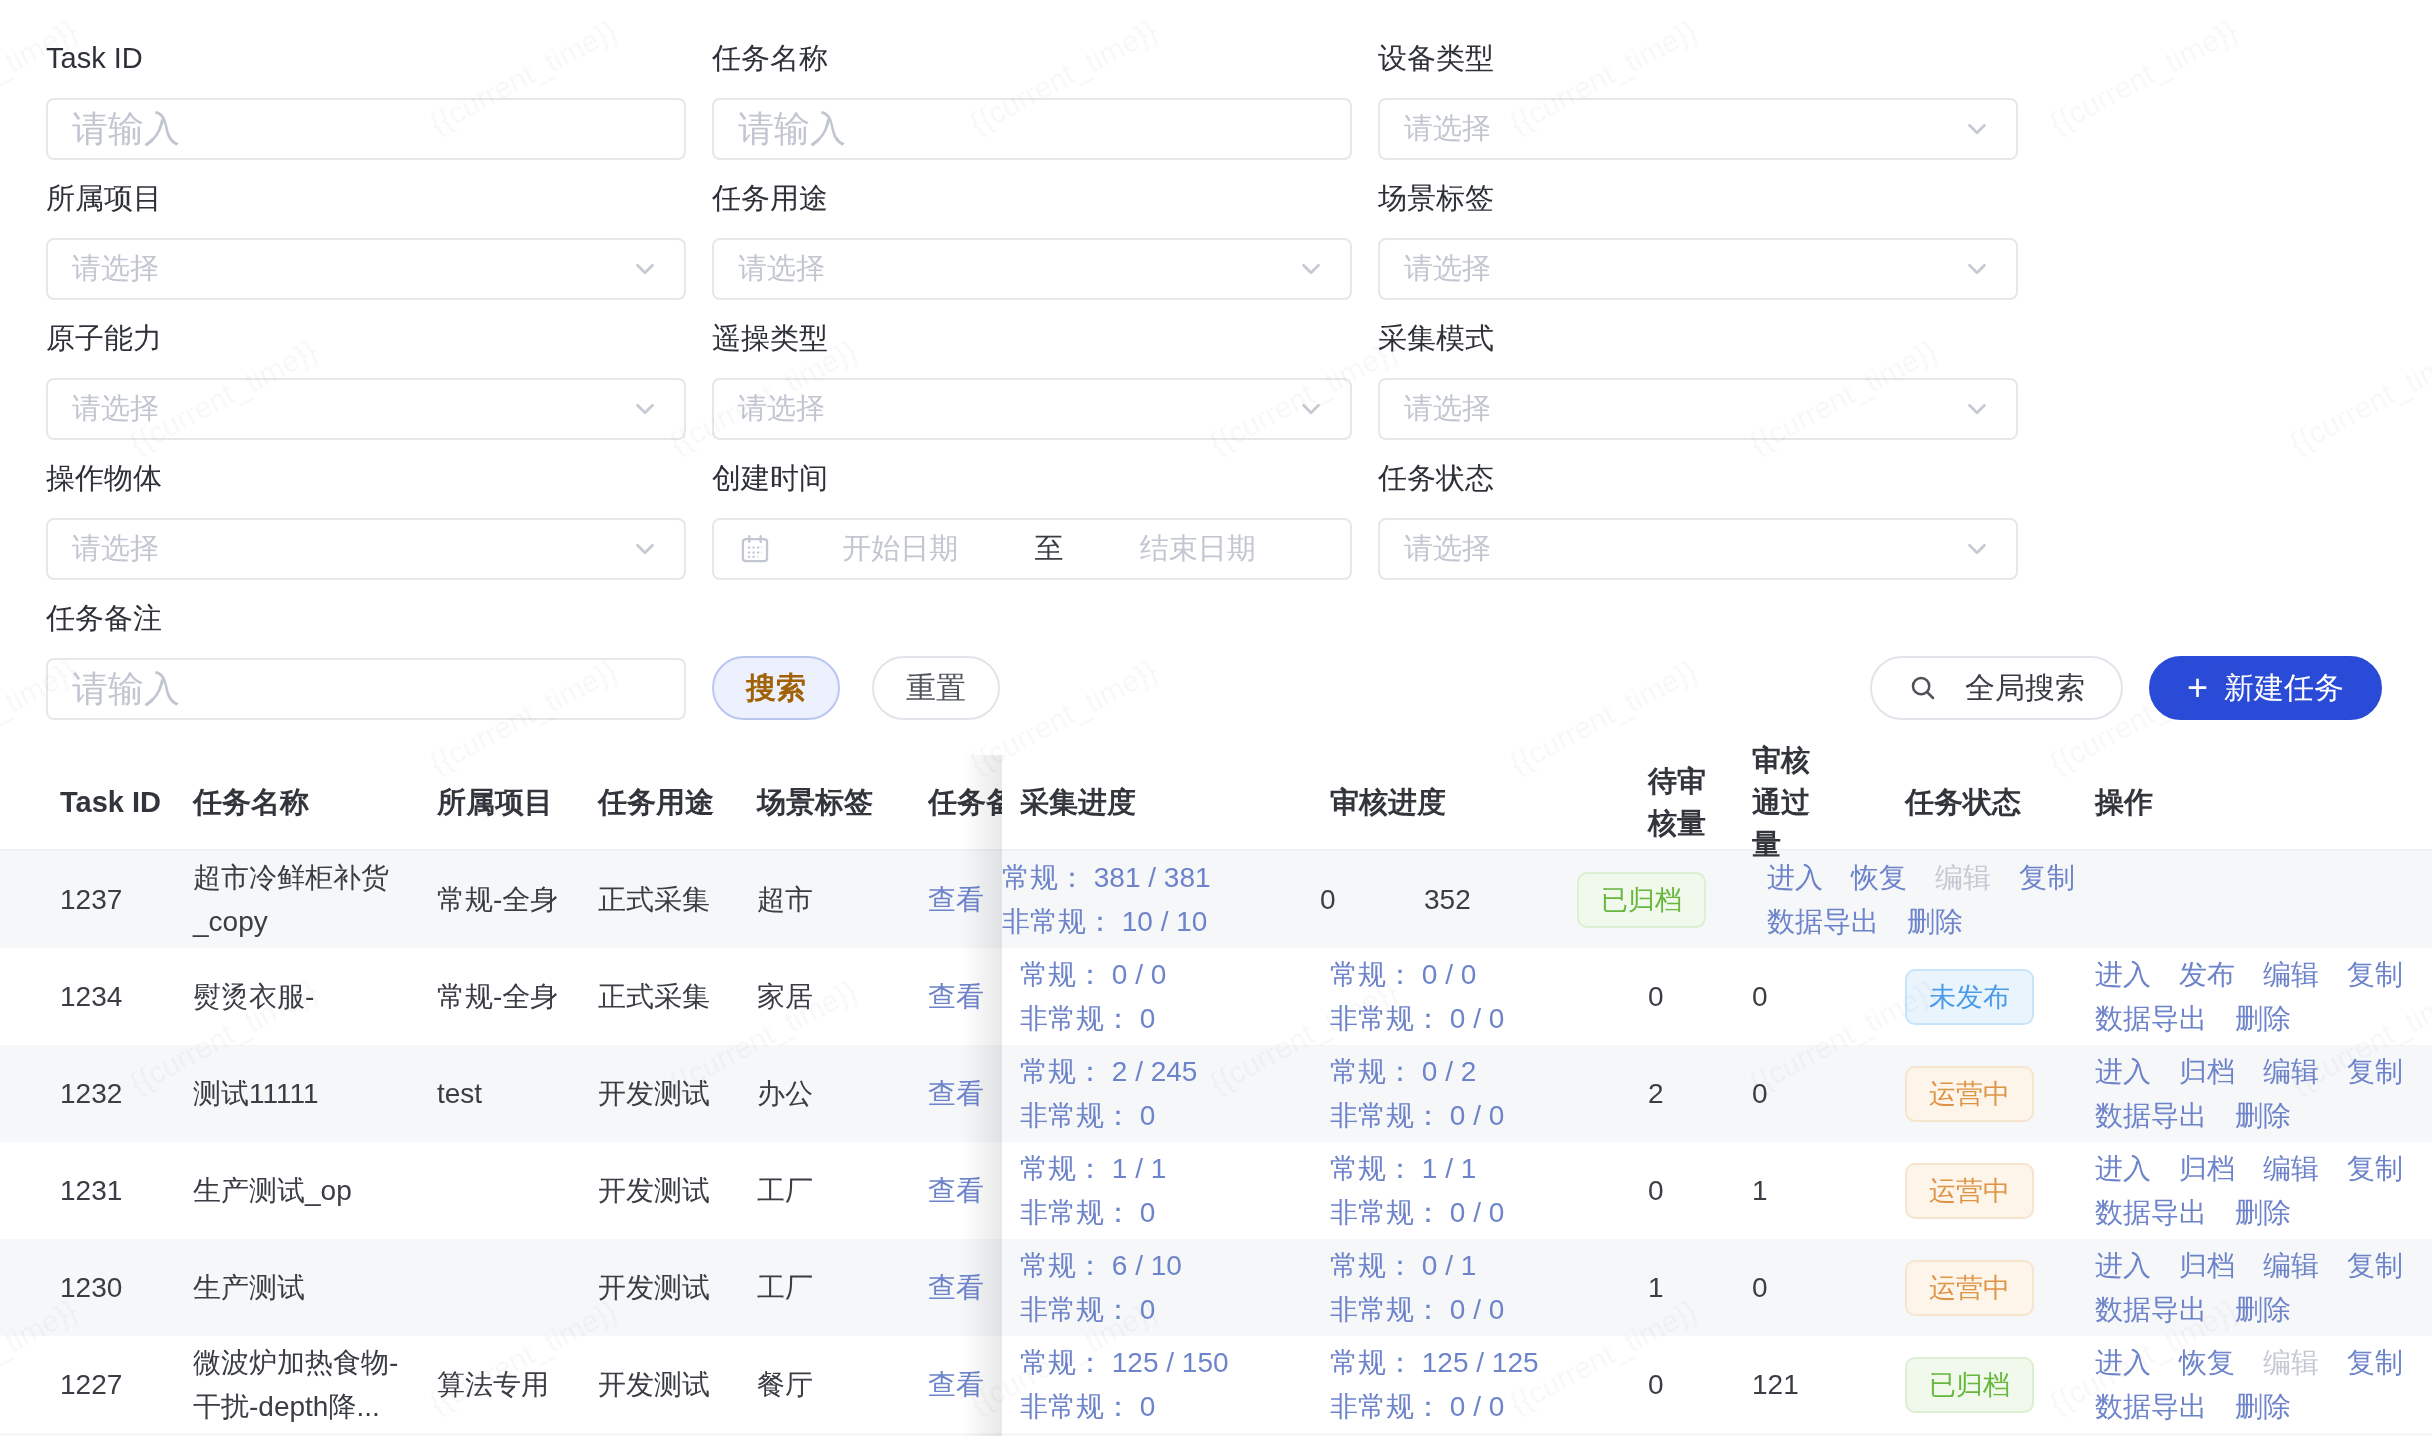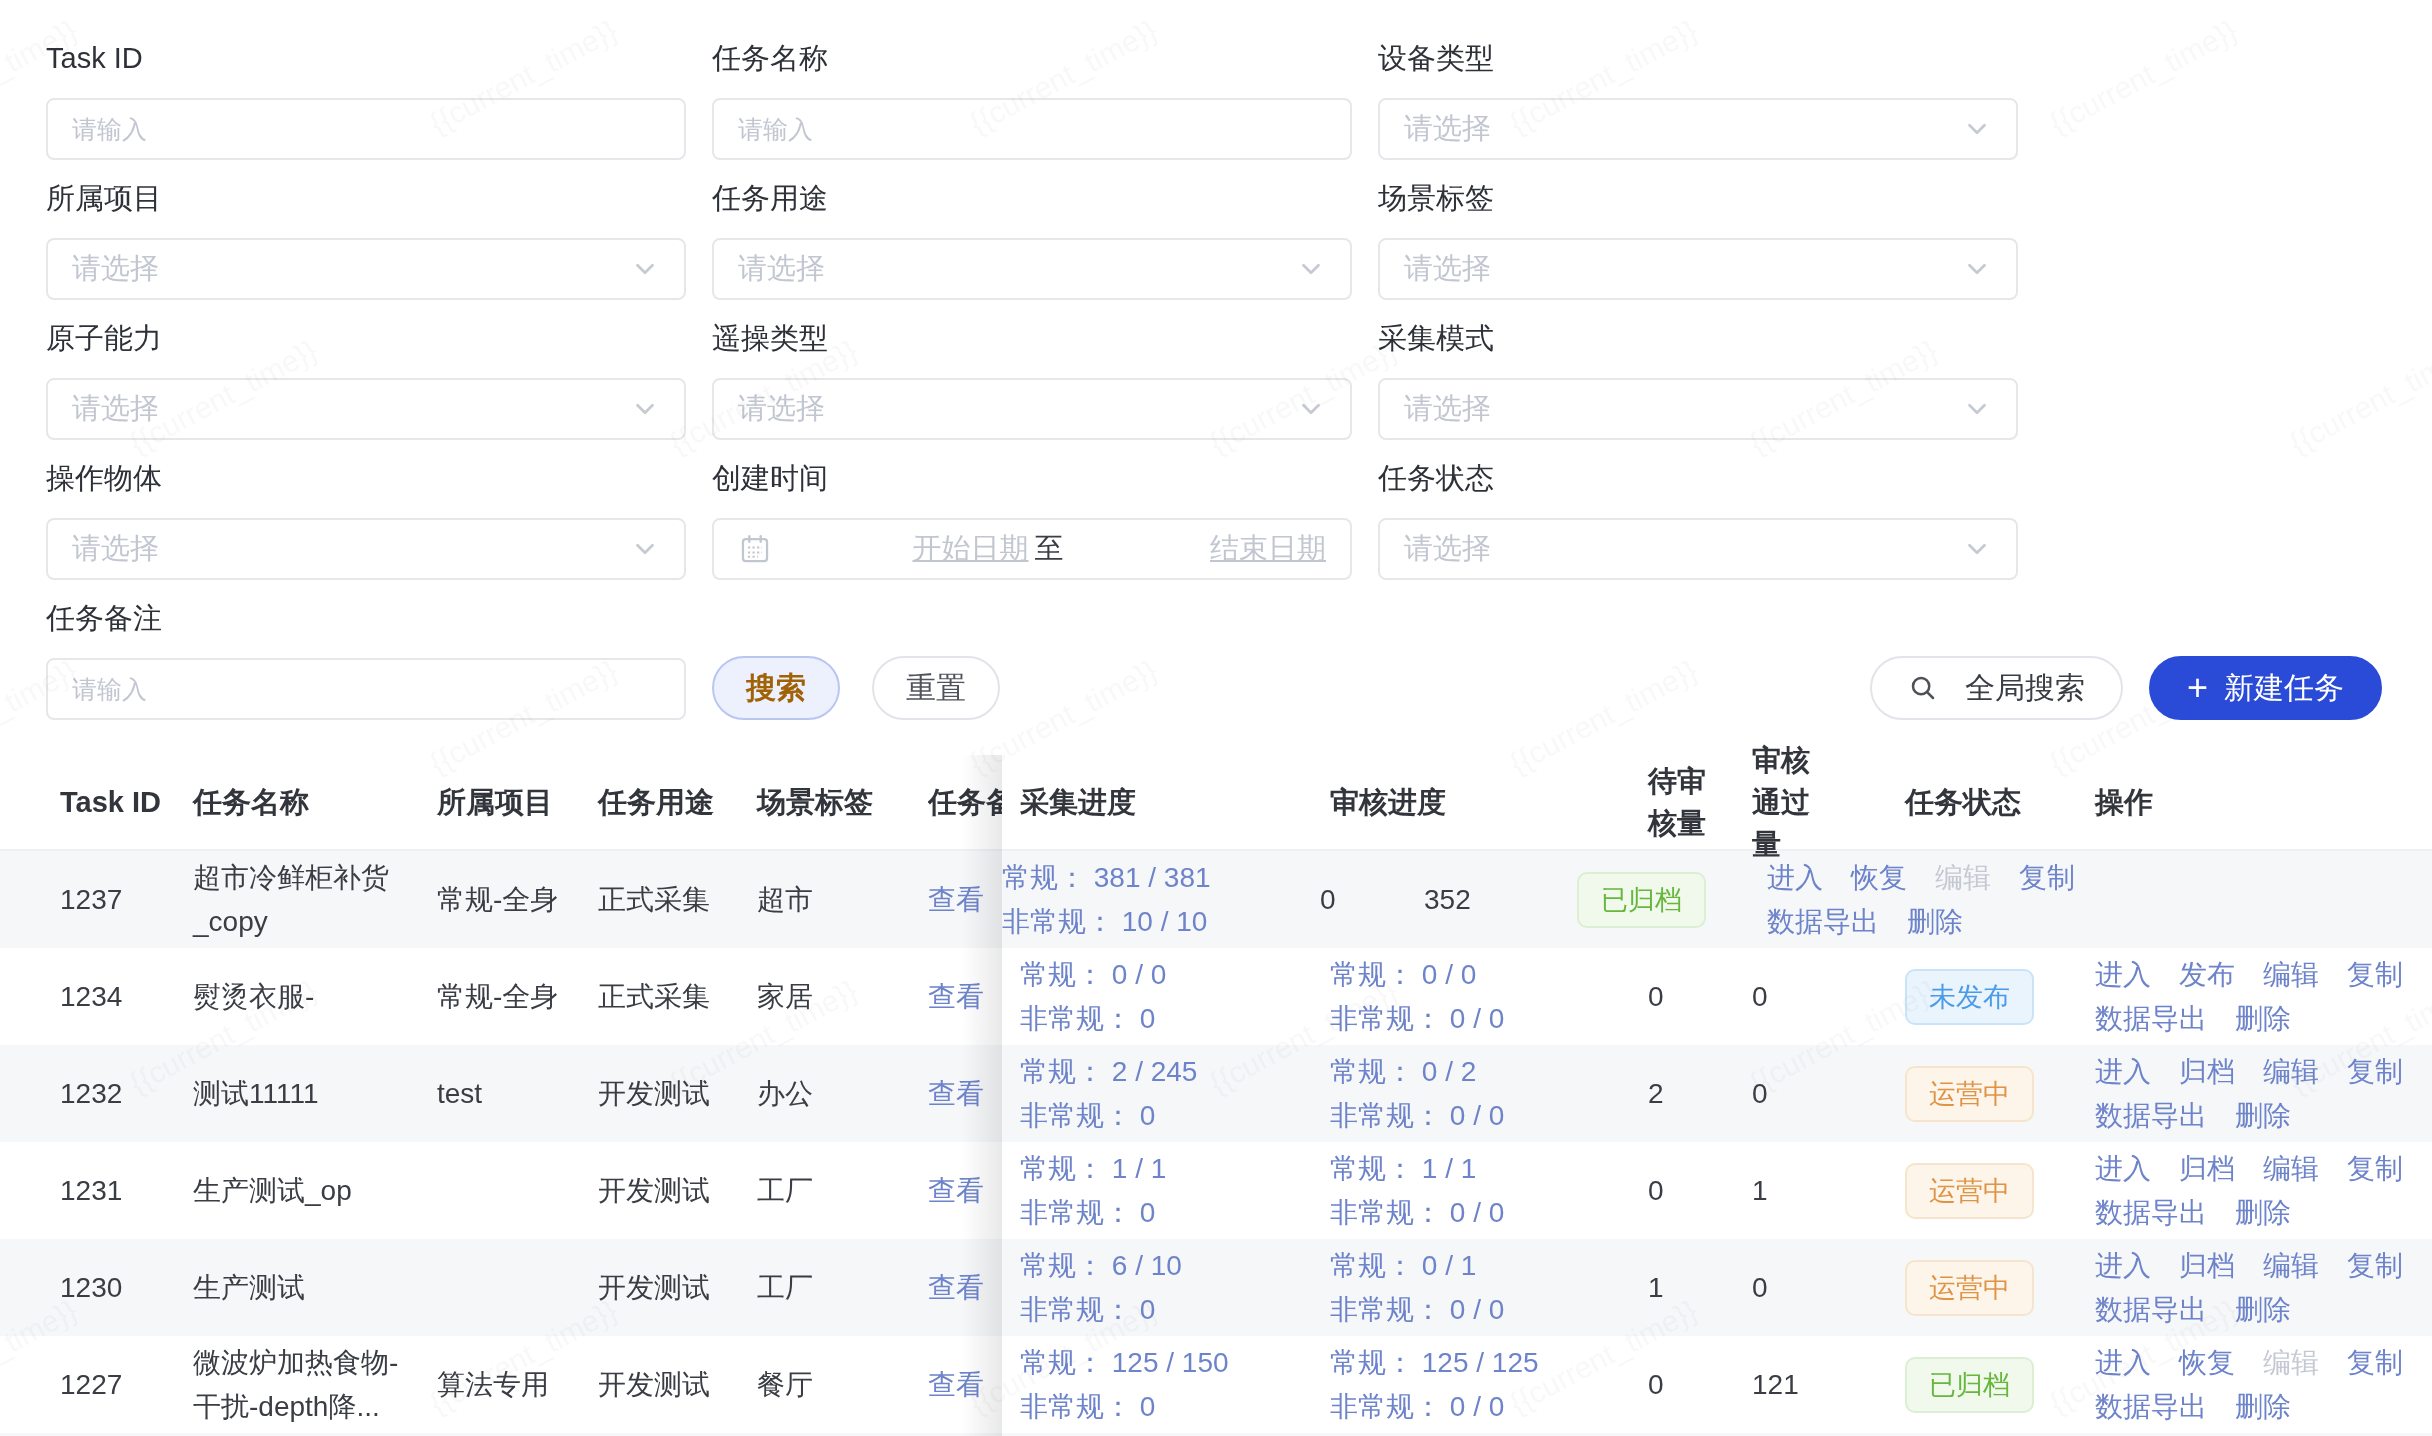--- a/index.html
+++ b/index.html
@@ -12,26 +12,26 @@
   .watermarks span { position:absolute; font-size:30px; color:rgba(90,95,120,0.045);
     transform:rotate(-28deg); white-space:nowrap; }
 
   
   .filter-grid { display:grid; grid-template-columns:640px 640px 640px;
     column-gap:26px; row-gap:18px; padding-left:46px; }
   .field label { display:block; font-size:29px; line-height:40px; color:#2e3138; margin-bottom:20px; }
   .control { position:relative; width:640px; height:62px; border:2px solid #e6e7eb; border-radius:8px;
     background:#fff; display:flex; align-items:center; padding:0 24px; font-size:29px; }
   input.text-control { width:640px; height:62px; border:2px solid #e6e7eb; border-radius:8px;
-    padding:0 24px; font-size:25px; color:#3a3d44; outline:none; background:#fff; }
+    padding:0 24px; font-size:36px; color:#3a3d44; outline:none; background:#fff; }
   input.text-control::placeholder { color:#c2c6d0; }
   .select-placeholder { color:#c2c6d0; flex:1; }
   .chevron { width:30px; height:30px; flex:none; }
   .daterange { padding:0 24px; }
-  .dr-ph { color:#c2c6d0; flex:1; text-align:right;text-decoration:underline; }
+  .dr-ph { color:#c2c6d0; flex:1; text-align:center; }
   .dr-to { color:#3a3d44; padding:0 6px; }
   .cal-icon { width:34px; height:34px; flex:none; }
 
   
   .toolbar-row { display:flex; align-items:flex-end; padding-left:46px; padding-right:50px; margin-top:18px; }
   .btn { display:inline-flex; align-items:center; justify-content:center; height:64px;
     border-radius:32px; font-size:30px; cursor:pointer; user-select:none; white-space:nowrap; }
   .btn-search { margin-left:26px; padding:0 32px; background:#edf1fd; border:2px solid #b9c6f2;
     color:#a16207; font-weight:700; }
   .btn-reset { margin-left:32px; padding:0 32px; background:#fff; border:2px solid #e2e4ea; color:#4f535b; }

